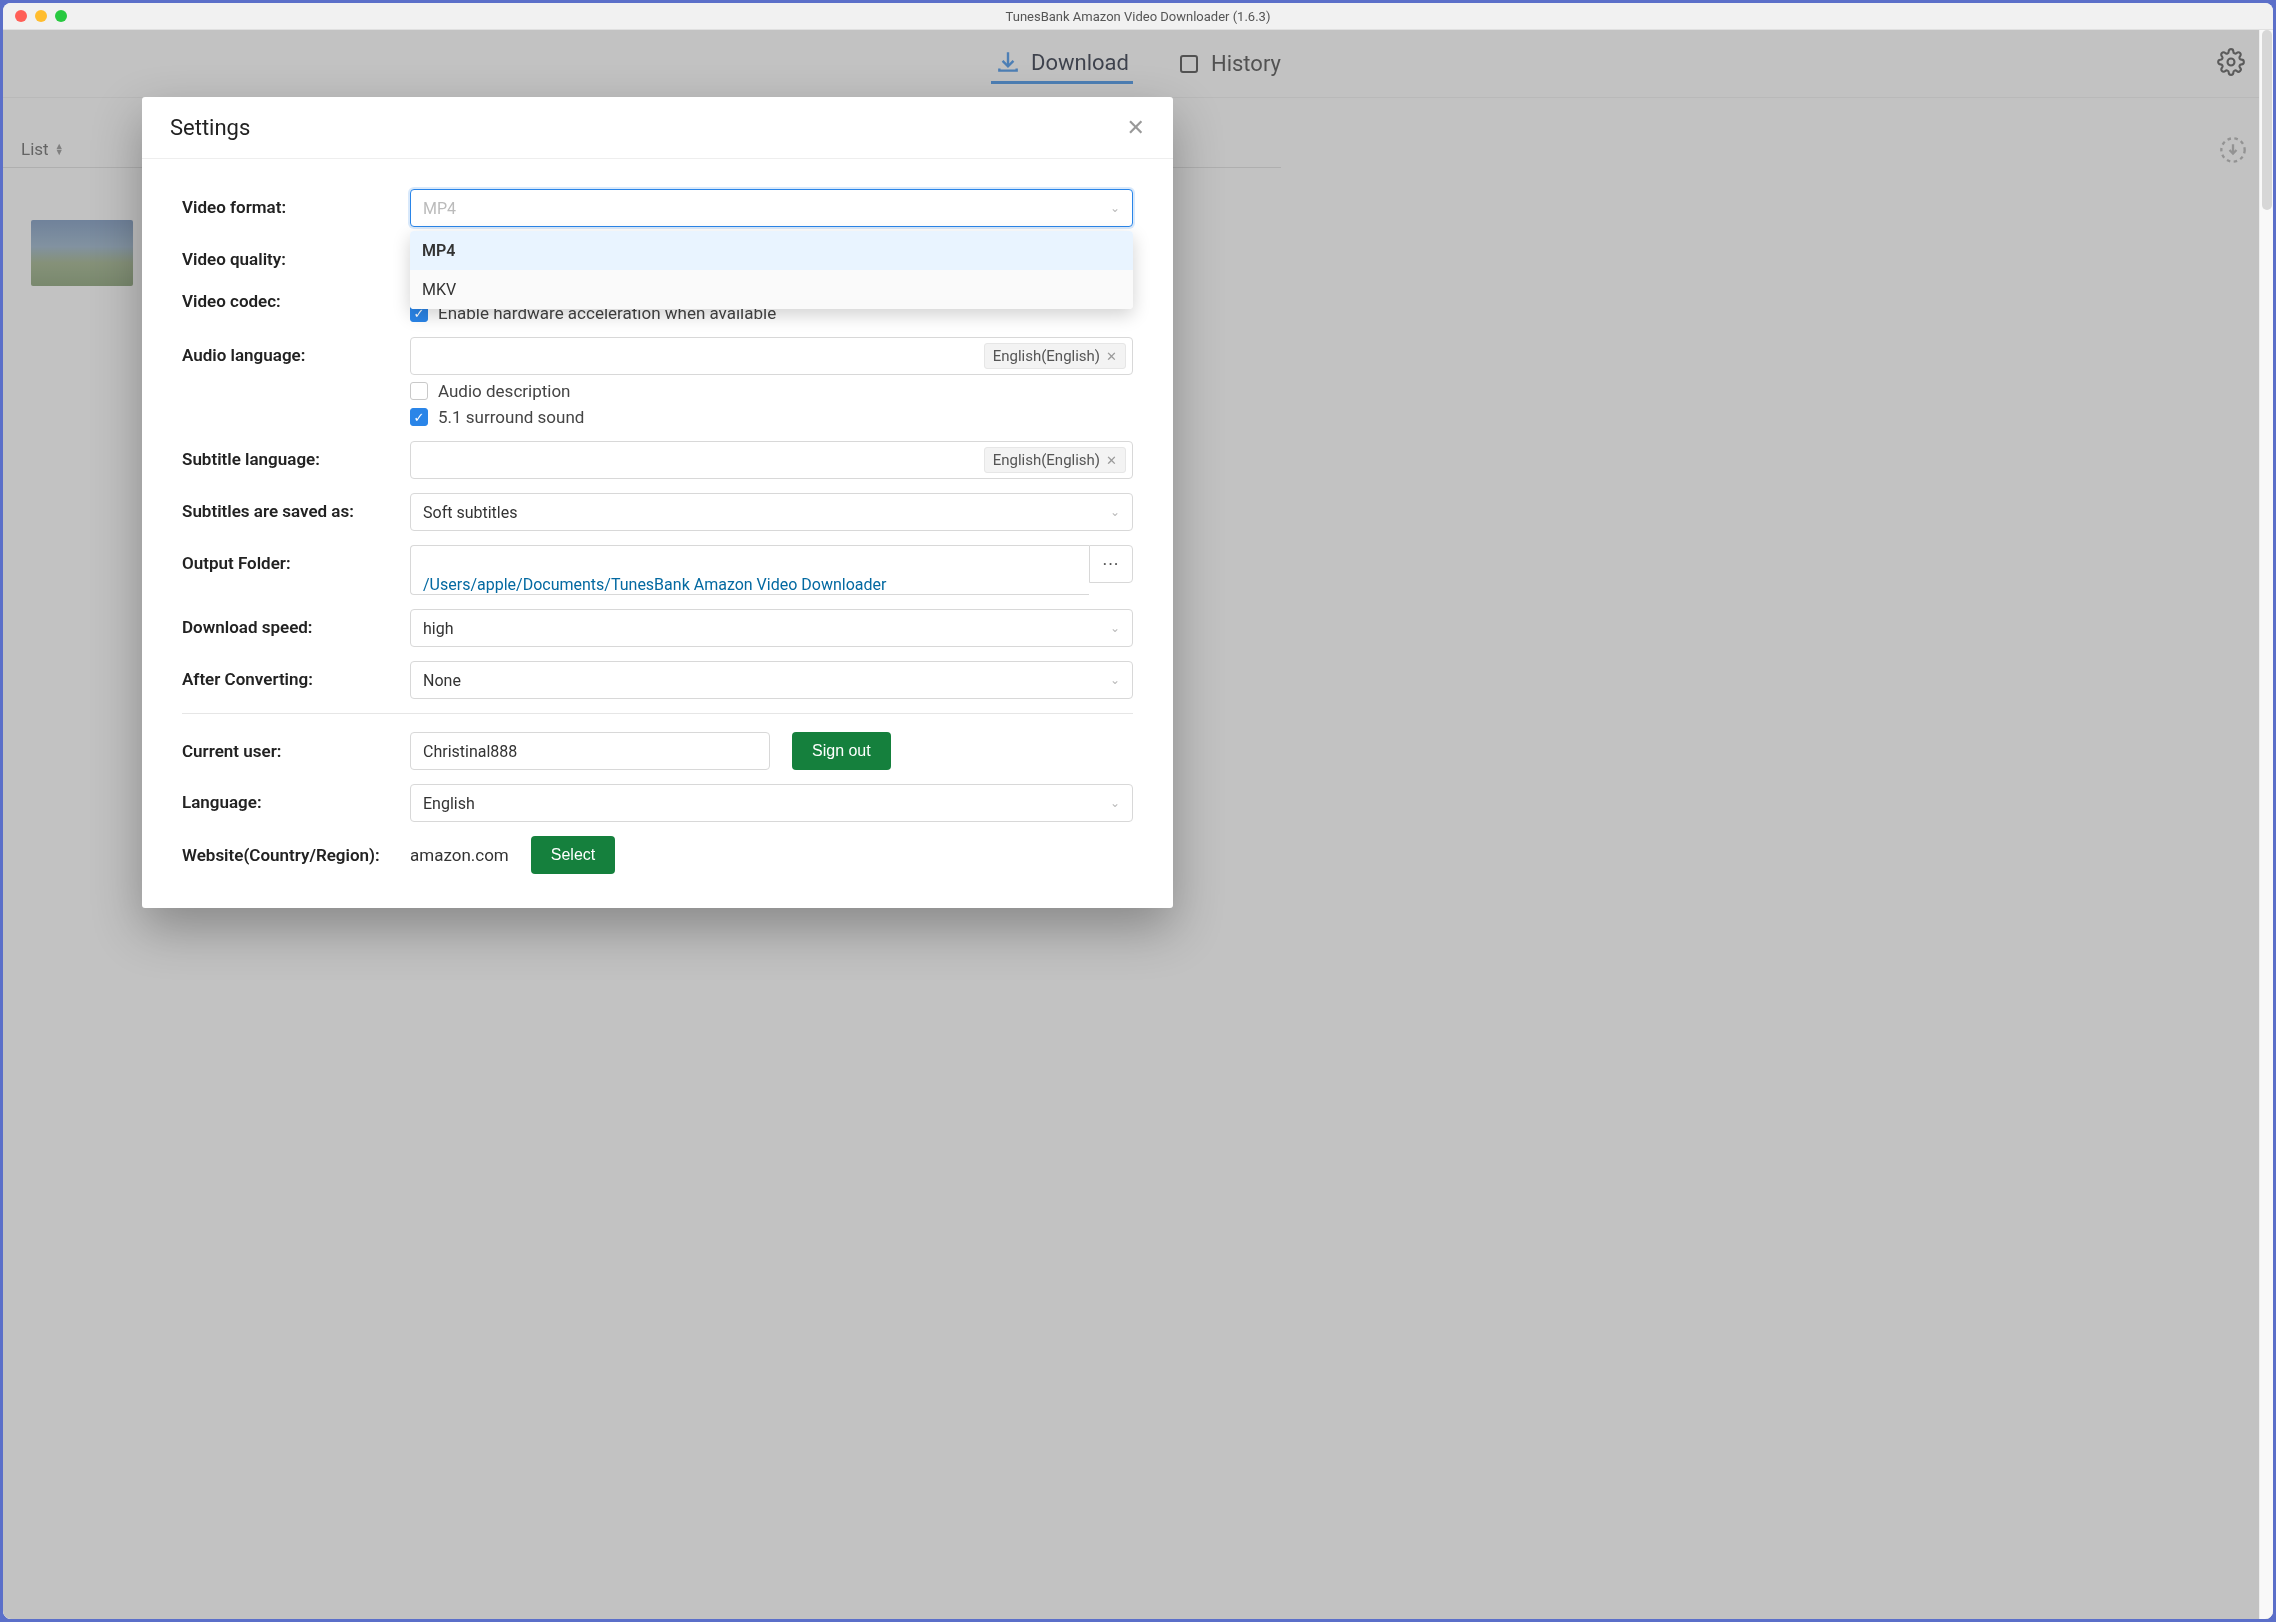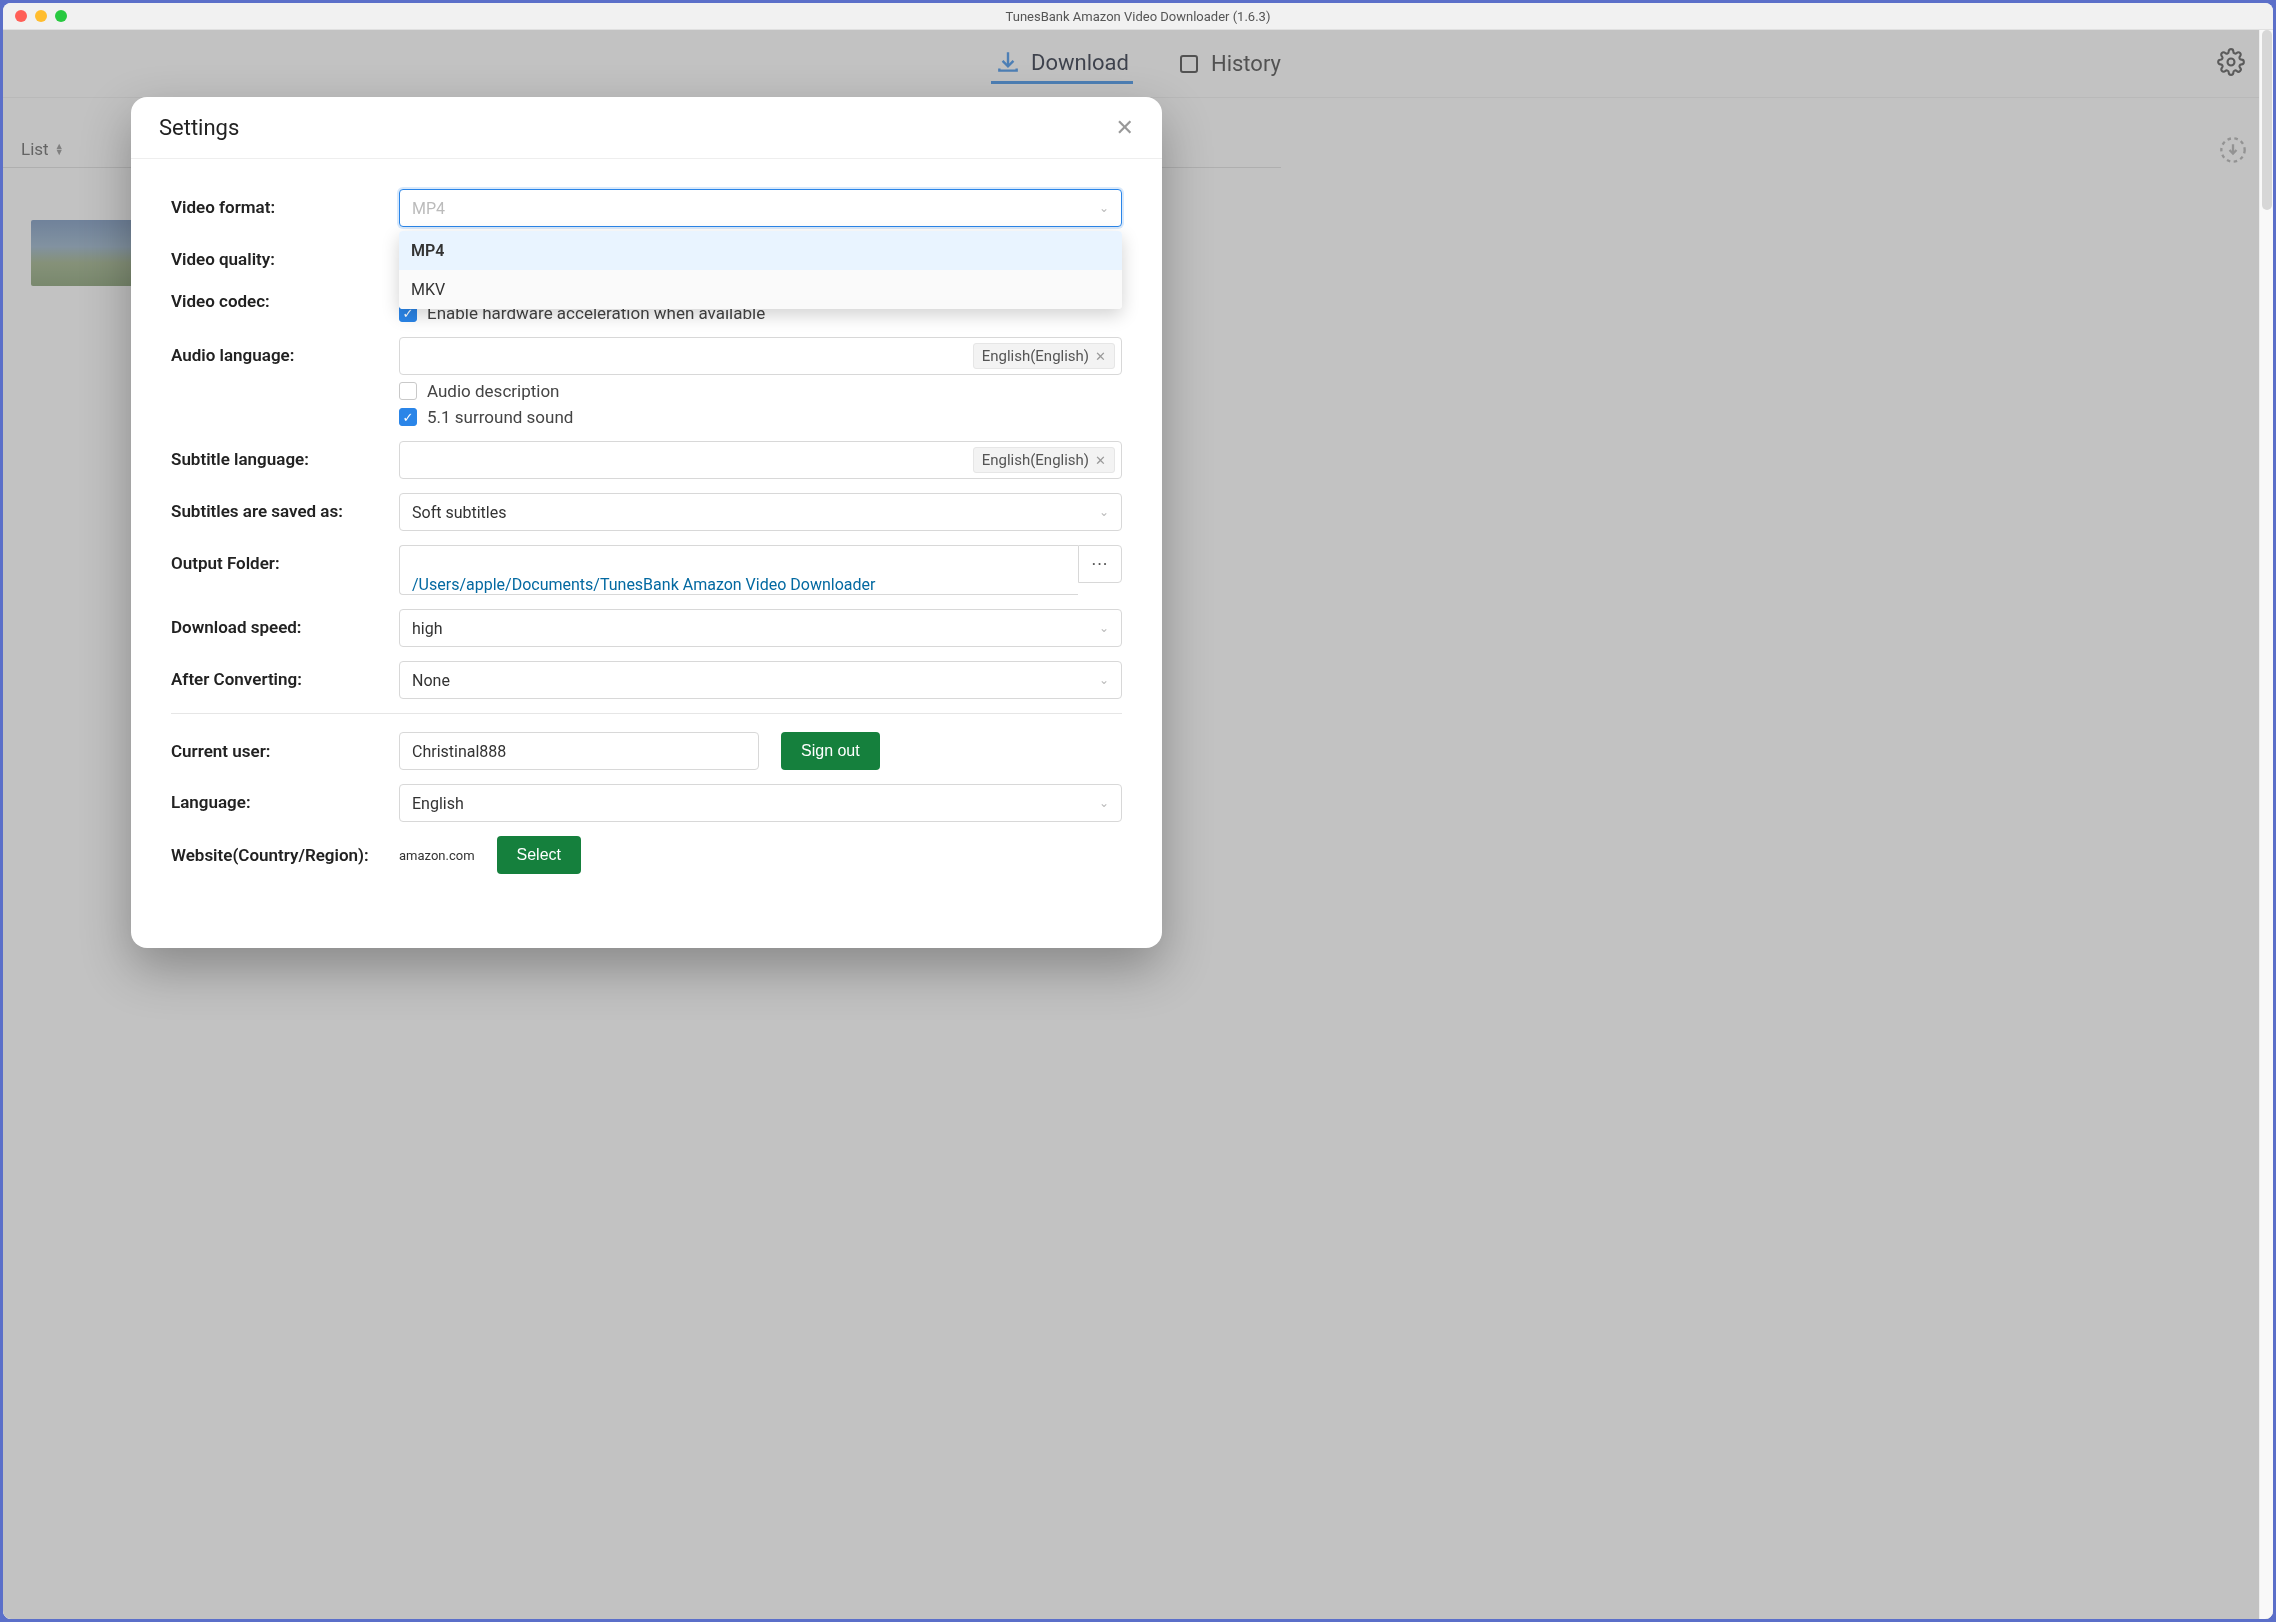--- a/index.html
+++ b/index.html
@@ -130,28 +130,28 @@
     left: 28px;
     top: 190px;
     width: 102px; height: 66px;
     background: linear-gradient(#6a8bb8 0%, #8aa8c2 40%, #91a77a 65%, #7a9665 100%);
     border-radius: 2px;
   }
 
   
   .dialog {
     position: absolute;
-    left: 128px;
+    left: 139px;
     top: 67px;
     width: 1031px;
     background: #fff;
-    border-radius: 16px;
+    border-radius: 3px;
     box-shadow: 0 20px 50px rgba(0,0,0,0.3);
     overflow: visible;
-    padding-bottom: 60px;
+    padding-bottom: 20px;
   }
   .dialog-header {
     display: flex;
     justify-content: space-between;
     align-items: center;
     padding: 18px 28px 18px 28px;
     border-bottom: 1px solid #eee;
   }
   .dialog-title {
     font-size: 22px;
@@ -318,21 +318,21 @@
     width: 360px;
     height: 38px;
     border: 1px solid #d8d8d8;
     border-radius: 4px;
     padding: 0 12px;
     font-size: 16px;
     color: #333;
     display: flex;
     align-items: center;
   }
-  .website-text { font-size: 13px; color: #333; }
+  .website-text { font-size: 17px; color: #333; }
 </style>
 </head>
 <body>
 
 <div class="window-frame">
   <div class="titlebar">
     <div class="traffic-lights">
       <div class="traffic-light tl-red"></div>
       <div class="traffic-light tl-yellow"></div>
       <div class="traffic-light tl-green"></div>

